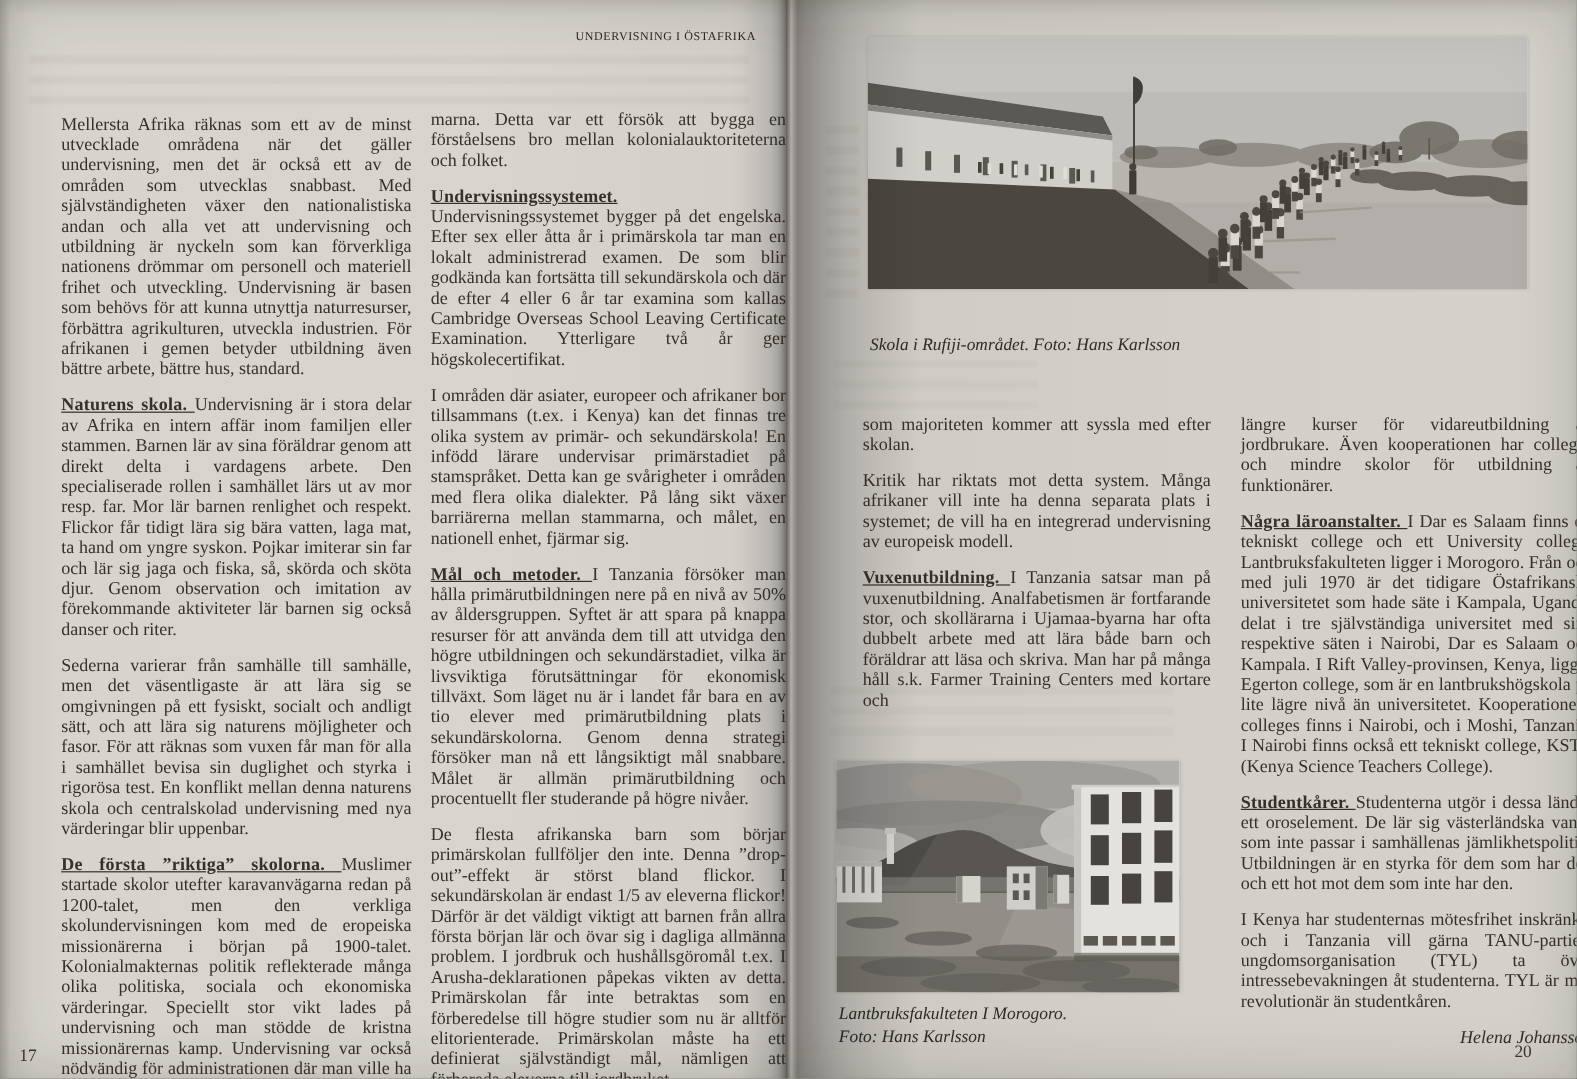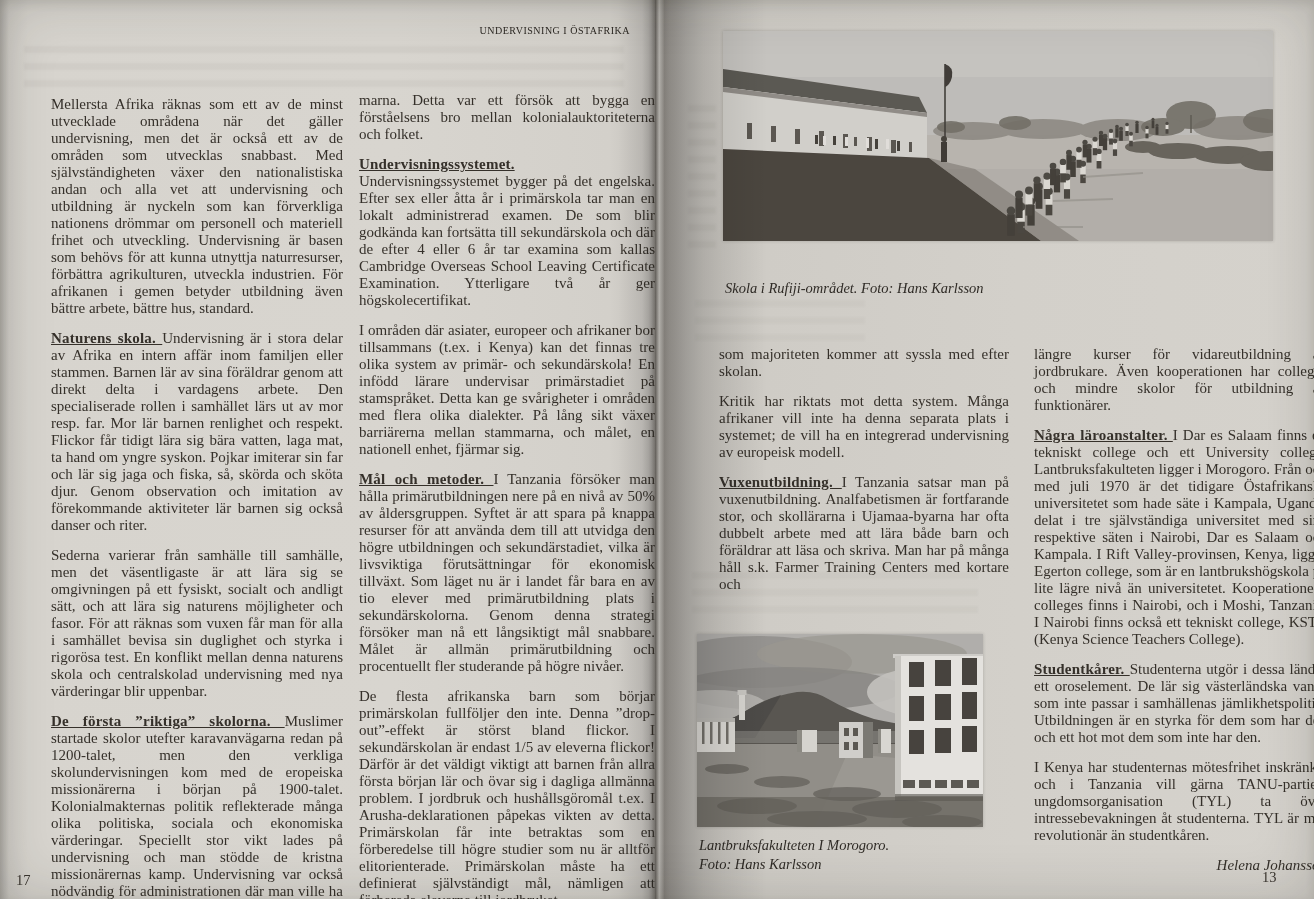--- a/index.html
+++ b/index.html
@@ -308,17 +308,17 @@
       </g>
       <rect x="198" y="160" width="88" height="7" fill="#55534d" opacity=".6"></rect>
       <rect width="286" height="193" fill="#b5b2aa" opacity=".06"></rect>
     </svg>
   </figure>
   <div class="caption" id="cap-faculty">
     <div>Lantbruksfakulteten I Morogoro.</div>
     <div>Foto: Hans Karlsson</div>
   </div>
 
-  <div class="pagenum" id="pn-right">13</div>
+  <div class="pagenum" id="pn-right">20</div>
 
   <div class="spine"></div>
   <div class="vignette"></div>
 </div>
 
 </body></html>

